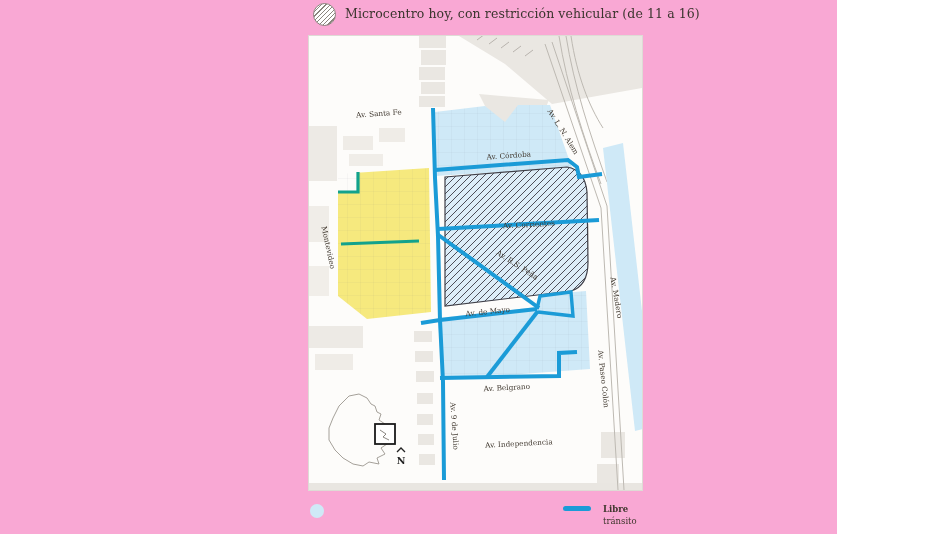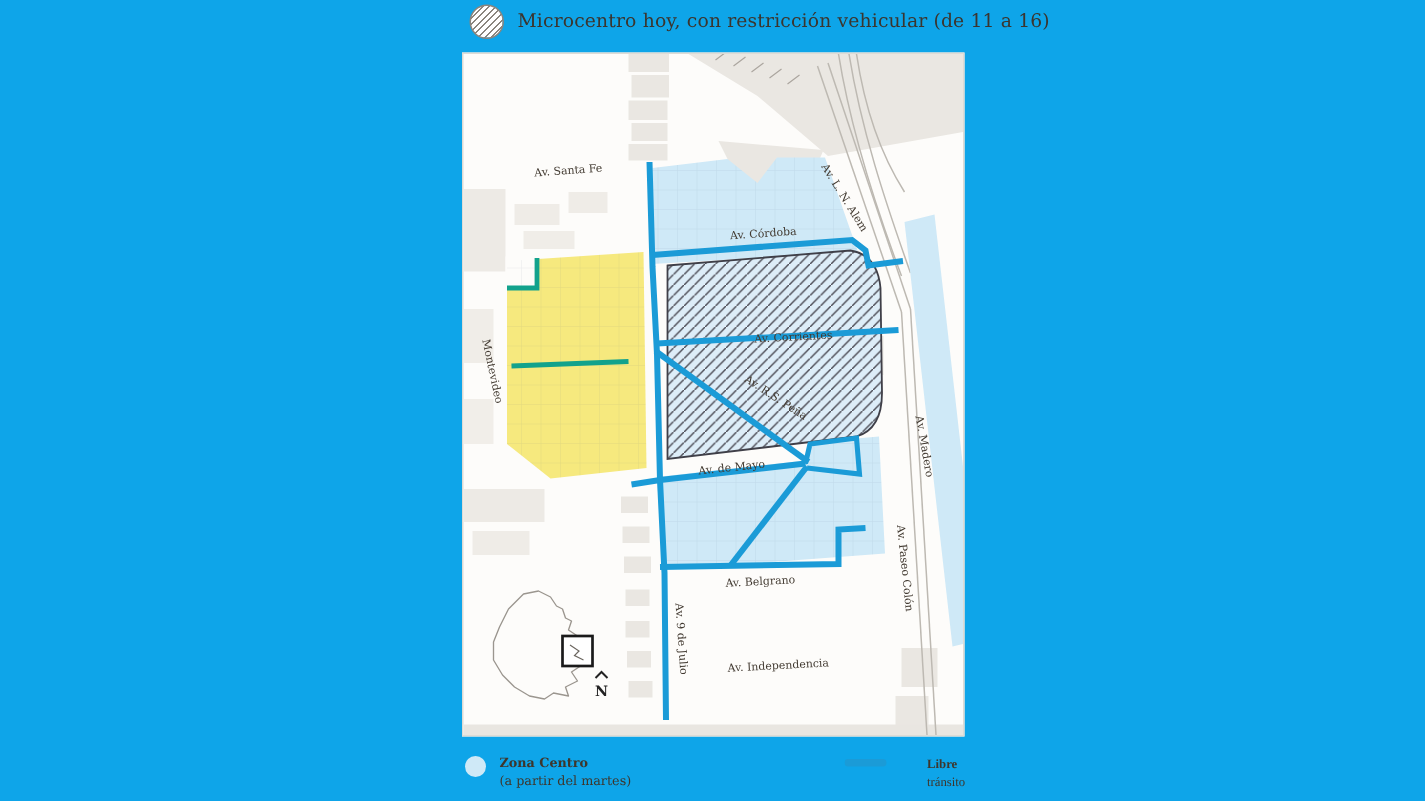--- a/index.html
+++ b/index.html
@@ -1,16 +1,16 @@
 <!DOCTYPE html>
 <html><head>
 <meta charset="utf-8">
 <style>
   html,body{margin:0;padding:0;background:#ffffff;}
-  #page{position:relative;width:950px;height:534px;background:#0ea5e9;overflow:hidden;
+  #page{position:relative;width:837px;height:534px;background:#f9a8d4;overflow:hidden;
         font-family:"DejaVu Serif","Liberation Serif",serif;color:#423a31;}
   
   #hdr-icon{position:absolute;left:313px;top:3px;width:21px;height:21px;border:1.2px solid #8a857e;
             border-radius:50%;background:repeating-linear-gradient(135deg,#ffffff 0 2.2px,#8a857e 2.2px 3.1px);}
   #hdr-title{position:absolute;left:345px;top:6px;font-size:12.5px;letter-spacing:.1px;color:#3b352e;}
   
   #card{position:absolute;left:308px;top:35px;width:333px;height:454px;background:#fdfcfa;
         border:1px solid #dedbd5;box-sizing:content-box;}
   #card svg{display:block;}
   .lbl{font-family:"DejaVu Serif","Liberation Serif",serif;font-size:7.3px;fill:#423a31;}
@@ -138,30 +138,26 @@
         <path d="M88,416 l4,-4 4,4" fill="none" stroke="#222" stroke-width="1.3"></path>
         <text x="92" y="428" text-anchor="middle" font-size="9.5" font-weight="bold" fill="#222" font-family="DejaVu Serif, Liberation Serif, serif">N</text>
       </g>
     </svg>
   </div>
 
   <div class="leg-item" style="left:310px;top:503px;">
     <svg class="leg-swatch" width="14" height="14">
       <circle cx="7" cy="7" r="7" fill="#cfe9f7"></circle>
     </svg>
-    <div class="leg-txt">
-      <div class="leg-name">Zona Centro</div>
-      <div class="leg-sub">(a partir del martes)</div>
-    </div>
   </div>
 
 
   <div class="leg-item" style="left:563px;top:503px;">
     <svg class="leg-swatch" width="30" height="10">
       <rect x="0" y="2" width="28" height="5" rx="2.5" fill="#1b9bd7"></rect>
     </svg>
-    <div class="leg-txt" style="margin-left:16px;font-family:Liberation Serif, serif;">
+    <div class="leg-txt" style="margin-left:1px;">
       <div class="leg-name">Libre</div>
       <div class="leg-sub">tránsito</div>
     </div>
   </div>
 
 </div>
 
 </body></html>

